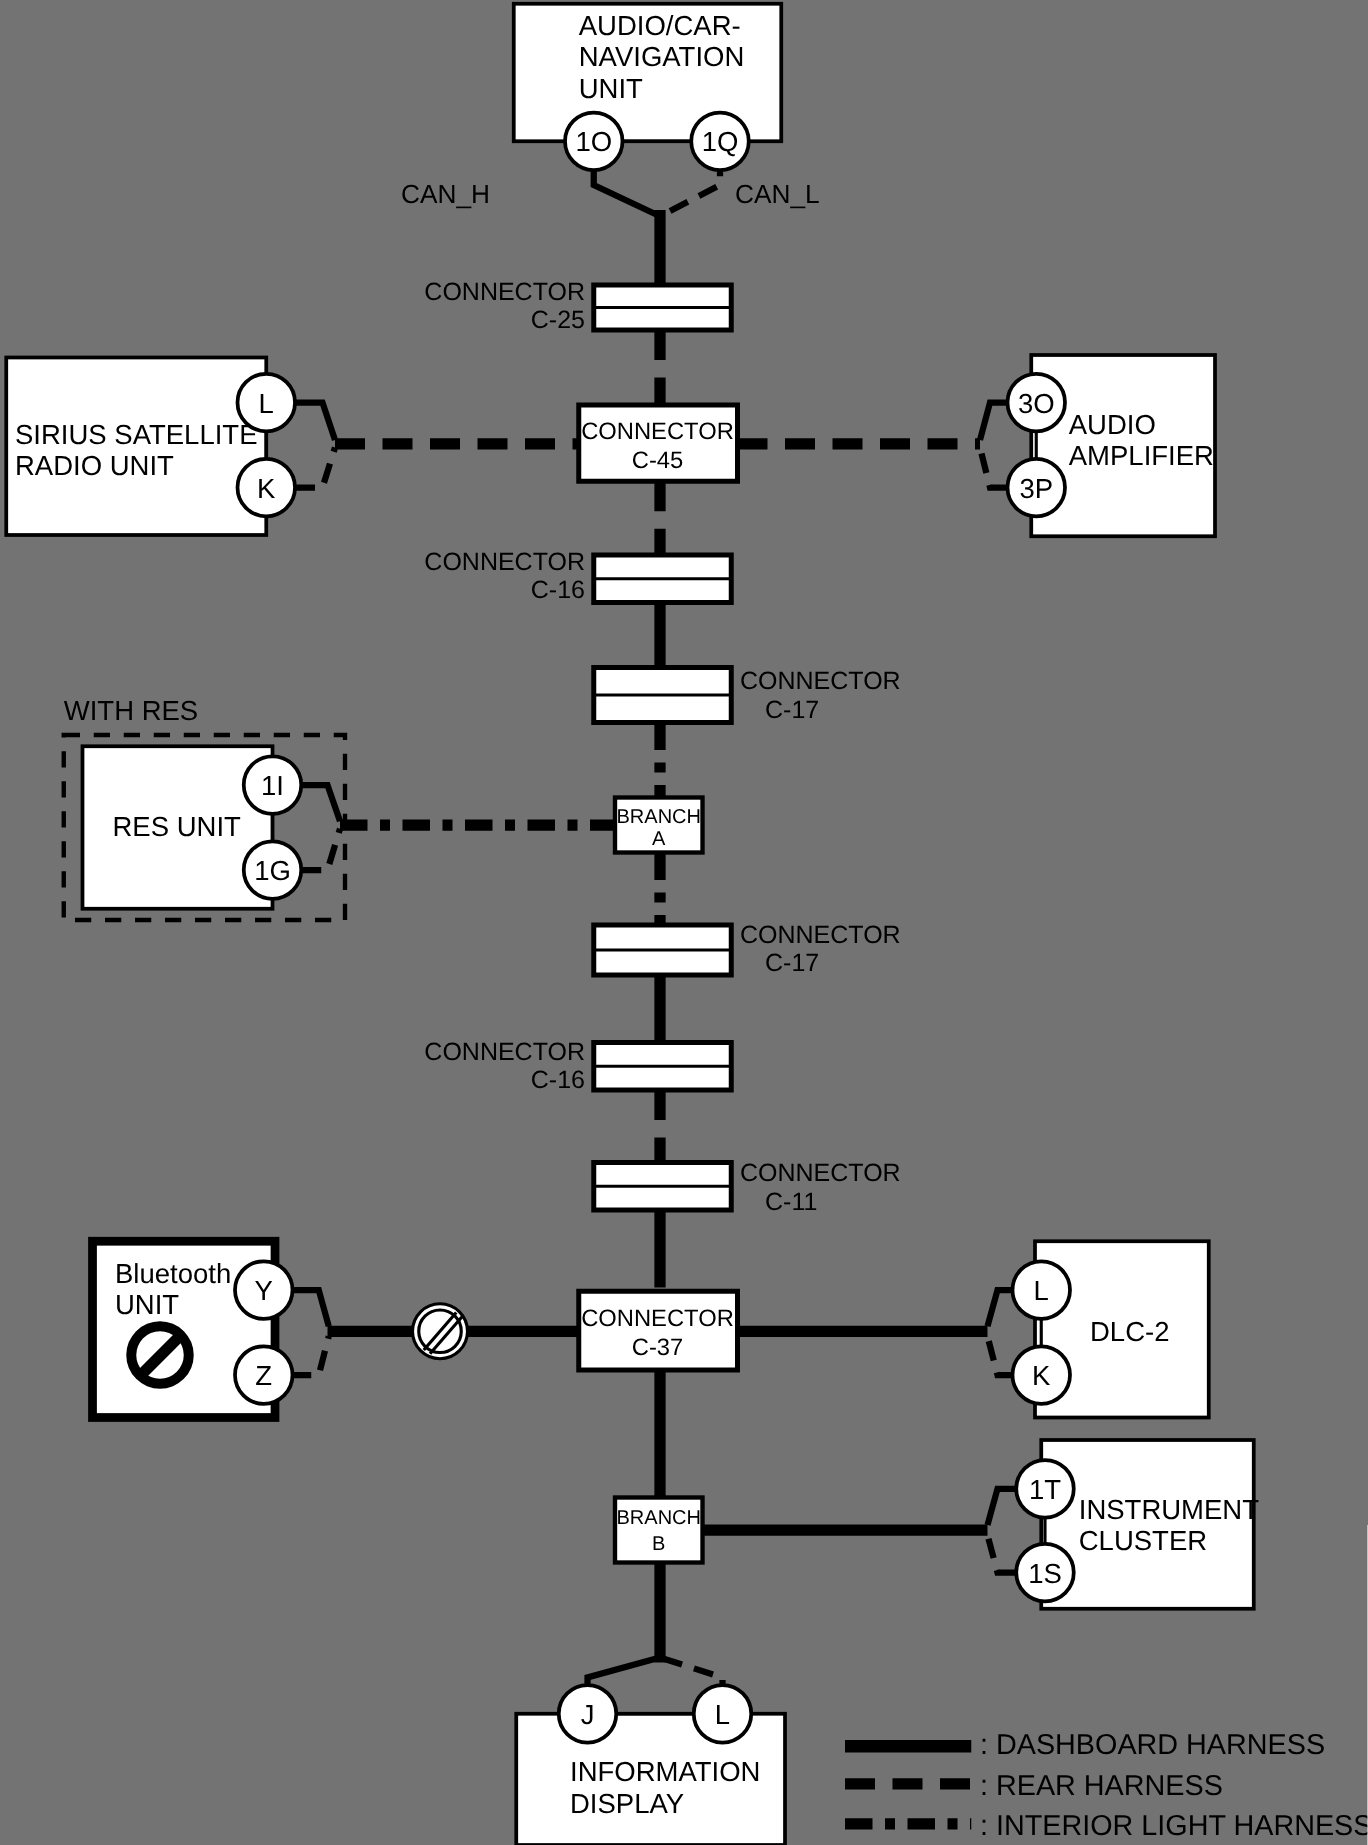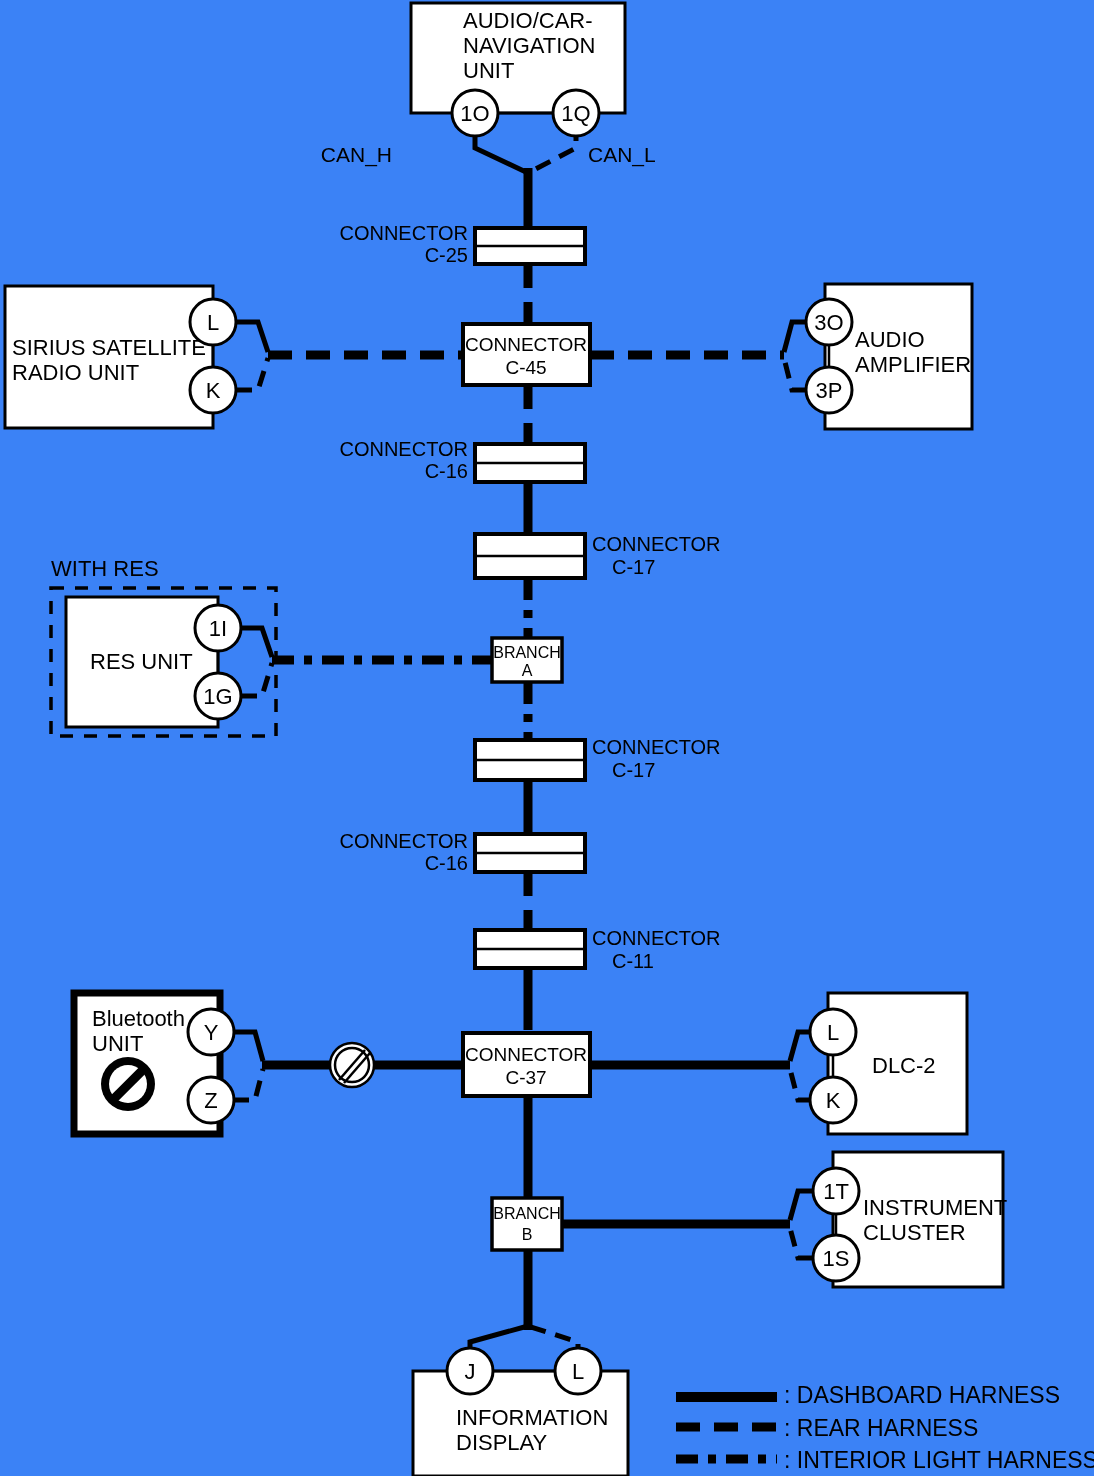--- a/index.html
+++ b/index.html
@@ -5,21 +5,21 @@
 <style>
   html, body {
     margin: 0;
     padding: 0;
     background: #ffffff;
   }
   #diagram-root {
     position: relative;
     width: 1094px;
     height: 1476px;
-    background: #3b82f6;
+    background: #737373;
     font-family: "Liberation Sans", sans-serif;
   }
   svg#wiring-svg {
     position: absolute;
     top: 0;
     left: 0;
     width: 1094px;
     height: 1476px;
   }
   .unit-box {

